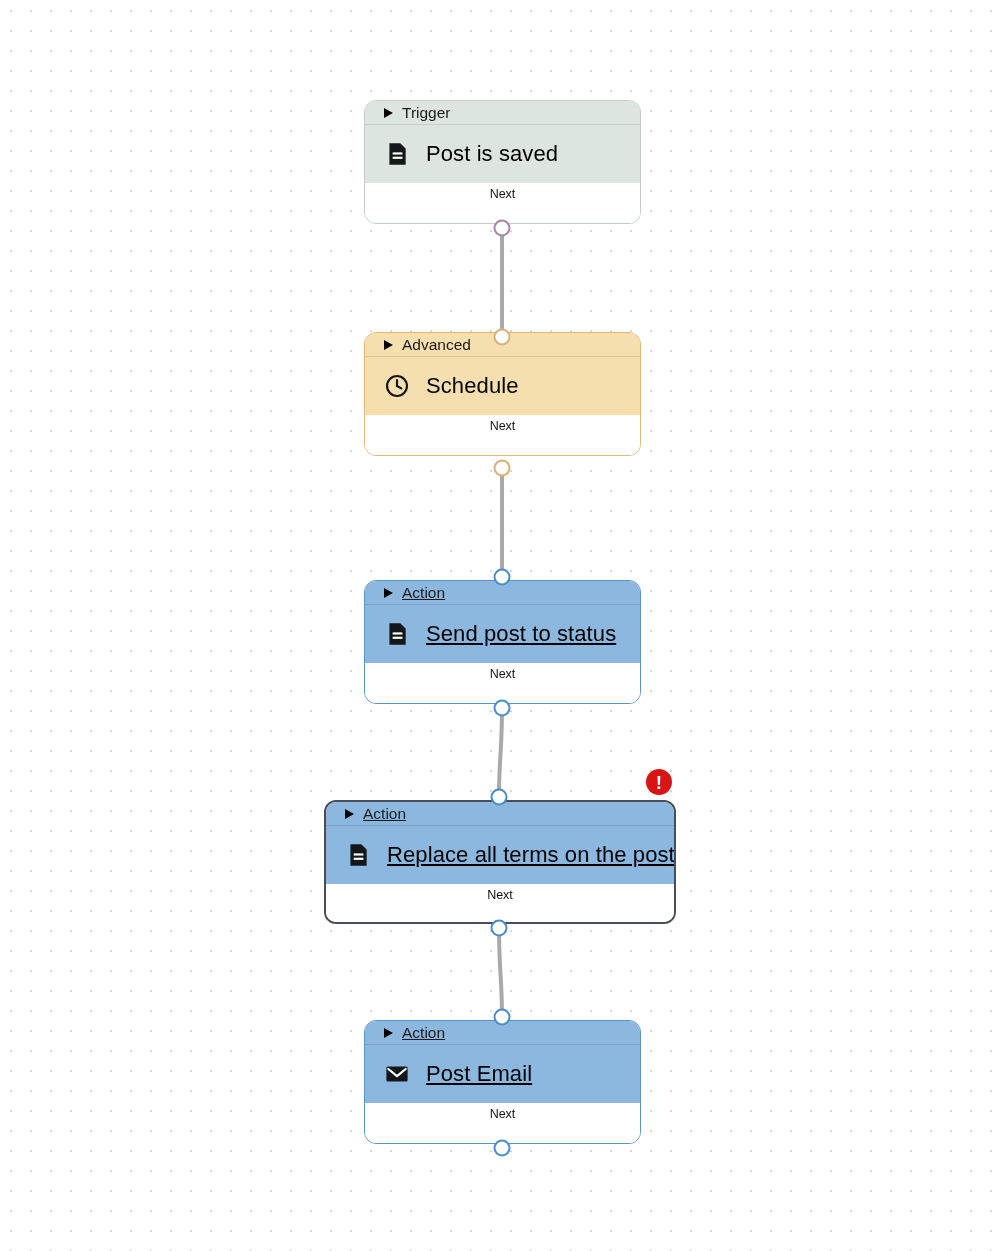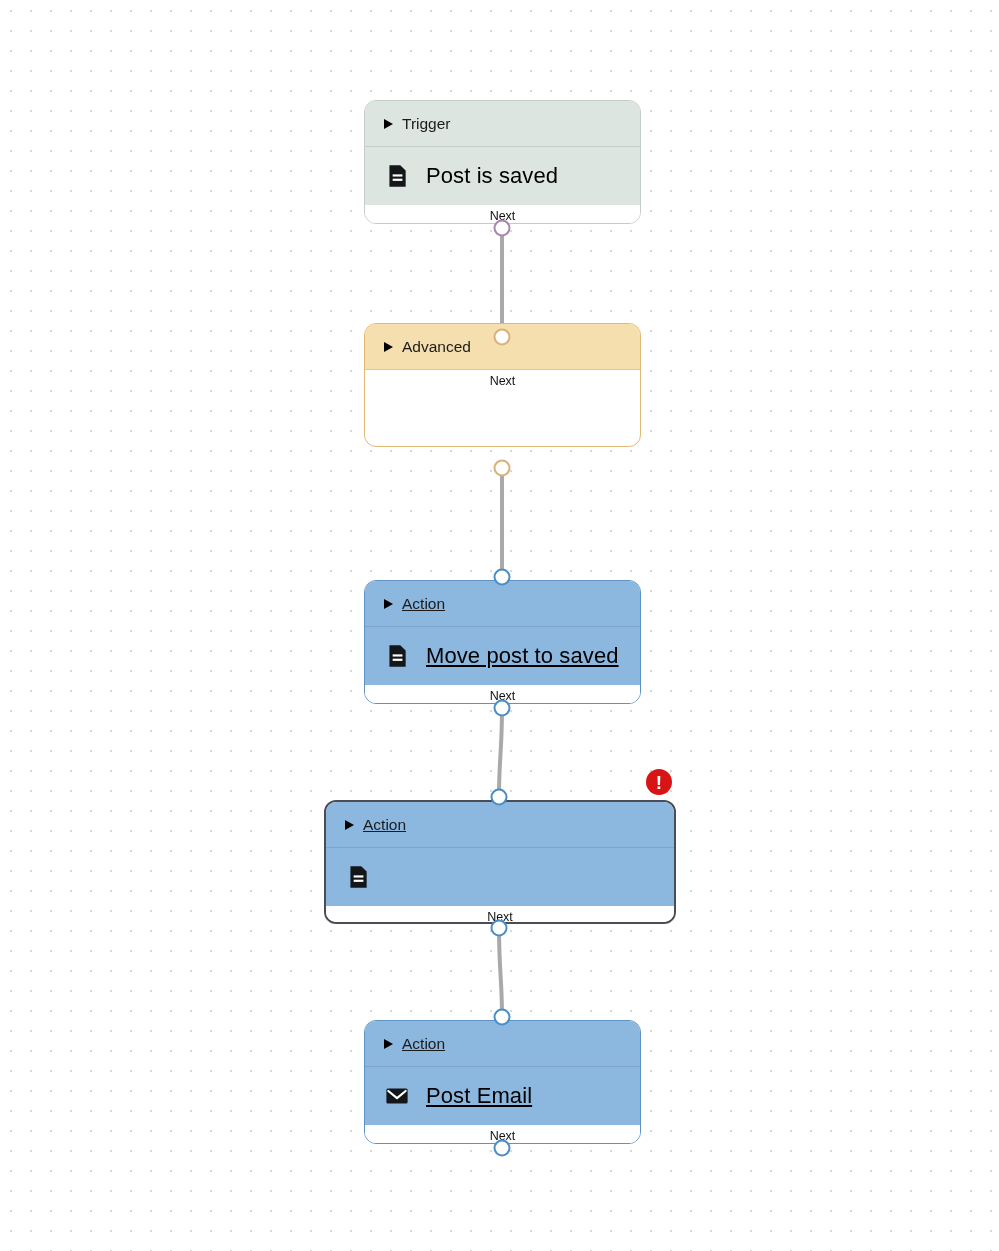--- a/index.html
+++ b/index.html
@@ -46,21 +46,21 @@
     overflow: hidden;
     border: 1px solid #c9c9c9;
     background: #ffffff;
     height: 100%;
   }
 
   .node-header {
     display: flex;
     align-items: center;
     gap: 9px;
-    height: 46px;
+    height: 24px;
     padding: 0 16px 0 19px;
     font-size: 15.5px;
     color: #1b1b1b;
     border-bottom: 1px solid rgba(0,0,0,0.10);
   }
   .caret {
     width: 0; height: 0;
     border-left: 9px solid #000000;
     border-top: 5.5px solid transparent;
     border-bottom: 5.5px solid transparent;
@@ -168,62 +168,70 @@
               <rect x="8" y="10.5" width="9" height="2" fill="#ffffff"></rect>
               <rect x="8" y="14.5" width="9" height="2" fill="#ffffff"></rect>
             </svg>
             <span>Post is saved</span>
           </div>
           <div class="node-footer">
             <span>Next</span>
           </div>
         </div>
       </div>
-      <div class="node theme-advanced" style="left: 364px; top: 323px; width: 277px; height: 124px;">
+      <div class="node theme-advanced" style="left: 364px; top: 332px; width: 277px; height: 124px;">
         <div class="node-inner">
           <div class="node-header">
             <span class="caret"></span>
             <span>Advanced</span>
+          </div>
+          <div class="node-body">
+            <svg class="icon" width="26" height="26" viewBox="0 0 24 24">
+              <circle cx="12" cy="12" r="9.2" fill="none" stroke="#14171a" stroke-width="2"></circle>
+              <path d="M12 6.5 V12 L16 14.2" fill="none" stroke="#14171a" stroke-width="2" stroke-linecap="round"></path>
+            </svg>
+            <span>Schedule</span>
           </div>
           <div class="node-footer">
             <span>Next</span>
           </div>
         </div>
       </div>
       <div class="node theme-action" style="left: 364px; top: 580px; width: 277px; height: 124px;">
         <div class="node-inner">
           <div class="node-header">
             <span class="caret"></span>
             <span>Action</span>
           </div>
           <div class="node-body">
             <svg class="icon" width="26" height="26" viewBox="0 0 24 24">
               <path d="M5 2 H15 L20 7 V22 H5 Z" fill="#14171a"></path>
               <rect x="8" y="10.5" width="9" height="2" fill="#ffffff"></rect>
               <rect x="8" y="14.5" width="9" height="2" fill="#ffffff"></rect>
             </svg>
-            <span>Move post to saved</span>
+            <span>Send post to status</span>
           </div>
           <div class="node-footer">
             <span>Next</span>
           </div>
         </div>
       </div>
       <div class="node theme-action selected" style="left: 324px; top: 800px; width: 352px; height: 124px;">
         <div class="node-inner">
           <div class="node-header">
             <span class="caret"></span>
             <span>Action</span>
           </div>
           <div class="node-body">
             <svg class="icon" width="26" height="26" viewBox="0 0 24 24">
               <path d="M5 2 H15 L20 7 V22 H5 Z" fill="#14171a"></path>
               <rect x="8" y="10.5" width="9" height="2" fill="#ffffff"></rect>
               <rect x="8" y="14.5" width="9" height="2" fill="#ffffff"></rect>
             </svg>
+            <span>Replace all terms on the post</span>
           </div>
           <div class="node-footer">
             <span>Next</span>
           </div>
         </div>
       </div>
       <div class="node theme-action" style="left: 364px; top: 1020px; width: 277px; height: 124px;">
         <div class="node-inner">
           <div class="node-header">
             <span class="caret"></span>

